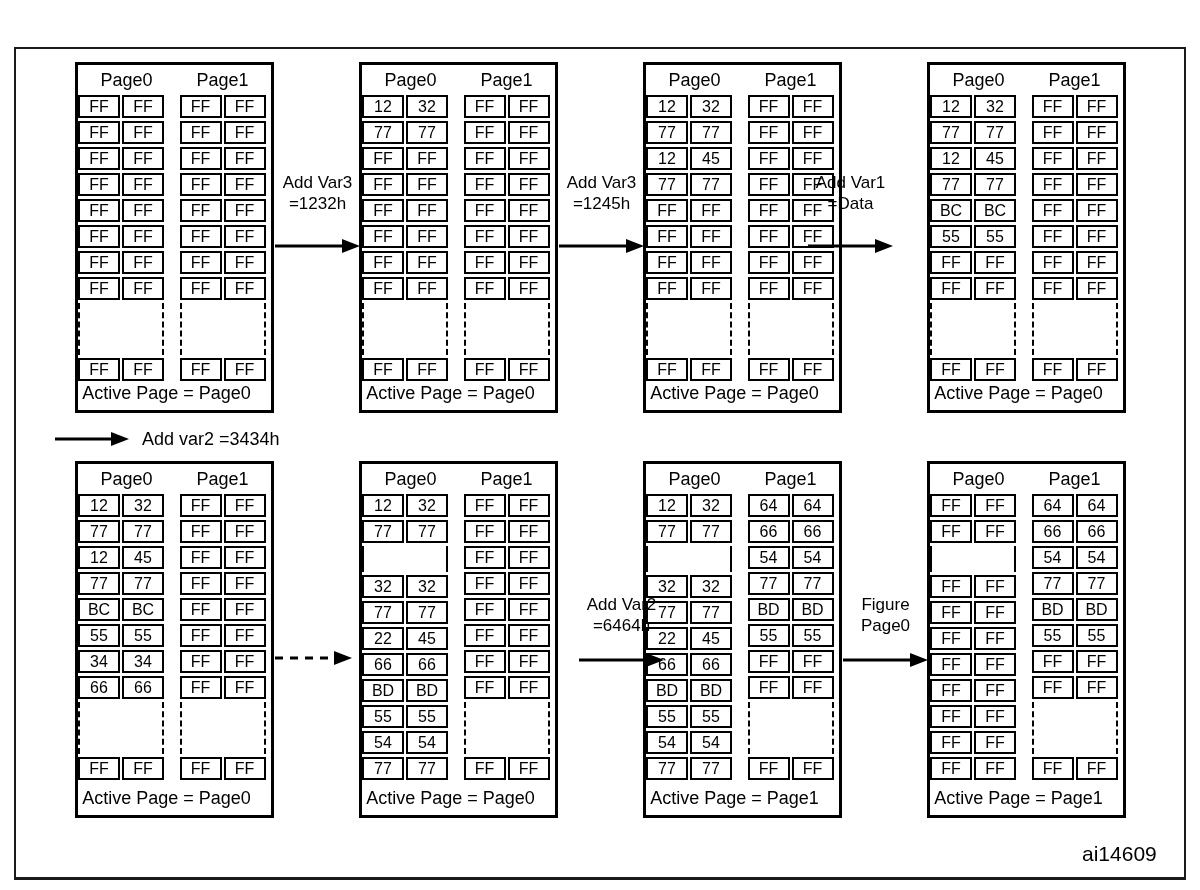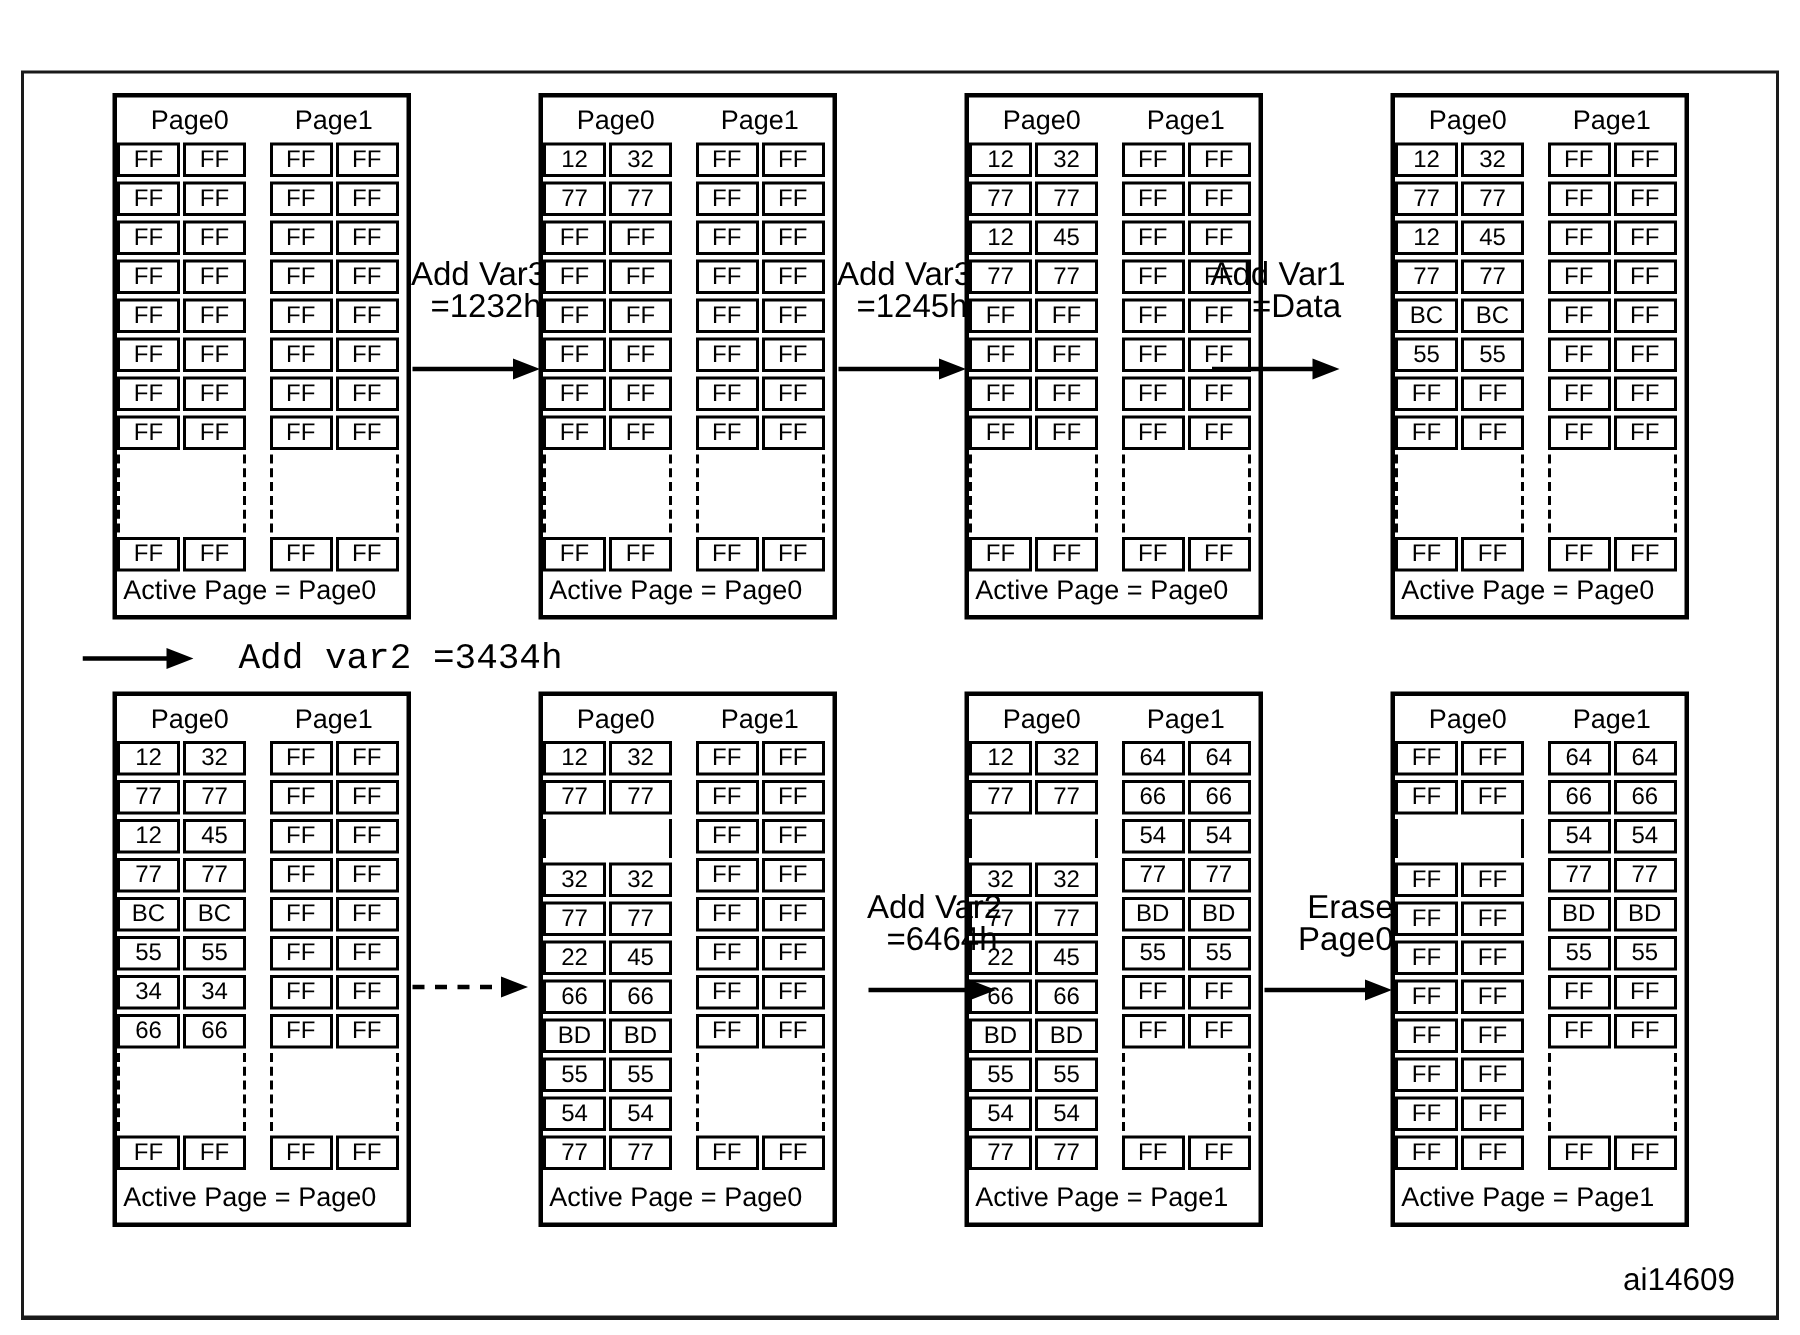--- a/index.html
+++ b/index.html
@@ -18,26 +18,26 @@
   .col{width:93px;}
   .cellrow{display:flex;gap:2px;margin-bottom:3px;}
   .cell{width:38px;height:19px;border:2px solid #000;font-size:16px;line-height:19px;
     text-align:center;background:#fff;}
   .gap{width:82px;box-sizing:content-box;margin-bottom:3px;}
   .gap.dashed{height:52px;border-left:2px dashed #000;border-right:2px dashed #000;}
   .gap.solid{height:26px;border-left:2px solid #000;border-right:2px solid #000;}
   .active-label{position:absolute;left:0;right:16px;bottom:6px;text-align:center;
     font-size:18px;white-space:nowrap;}
   .connector{position:absolute;width:88px;}
-  .connector .lab{font-size:22px;line-height:21px;text-align:right;padding-left:1px;white-space:nowrap;}
+  .connector .lab{font-size:17px;line-height:21px;text-align:center;padding-left:1px;white-space:nowrap;}
   .connector svg{display:block;margin-top:24px;}
   .connector.bottom svg{margin-top:16px;}
   .connector.arrow-only svg{margin-top:0;}
   .legend{position:absolute;left:55px;top:428px;display:flex;align-items:center;height:22px;}
-  .legend span{font-size:24px;margin-left:30px;white-space:nowrap;font-family:Liberation Mono, monospace;}
+  .legend span{font-size:18px;margin-left:13px;white-space:nowrap;}
   .watermark{position:absolute;left:1082px;top:842px;font-size:21px;}
 </style>
 </head>
 <body>
 
 <div class="page">
 
   <div class="fig-box"></div>
 
   <div id="panels-layer">
@@ -792,21 +792,21 @@
           <div>Add Var2</div>
           <div>=6464h</div>
         </div>
         <svg width="88" height="16" viewBox="0 0 88 16">
           <line y1="8" y2="8" stroke="#000" stroke-width="3" x1="2" x2="70"></line>
           <polygon points="69,1 87,8 69,15" fill="#000"></polygon>
         </svg>
       </div>
       <div class="connector bottom" style="left: 841px; top: 594px;">
         <div class="lab">
-          <div>Erase</div>
+          <div>Figure</div>
           <div>Page0</div>
         </div>
         <svg width="88" height="16" viewBox="0 0 88 16">
           <line y1="8" y2="8" stroke="#000" stroke-width="3" x1="2" x2="70"></line>
           <polygon points="69,1 87,8 69,15" fill="#000"></polygon>
         </svg>
       </div>
     </div>
 
   <div class="legend">

